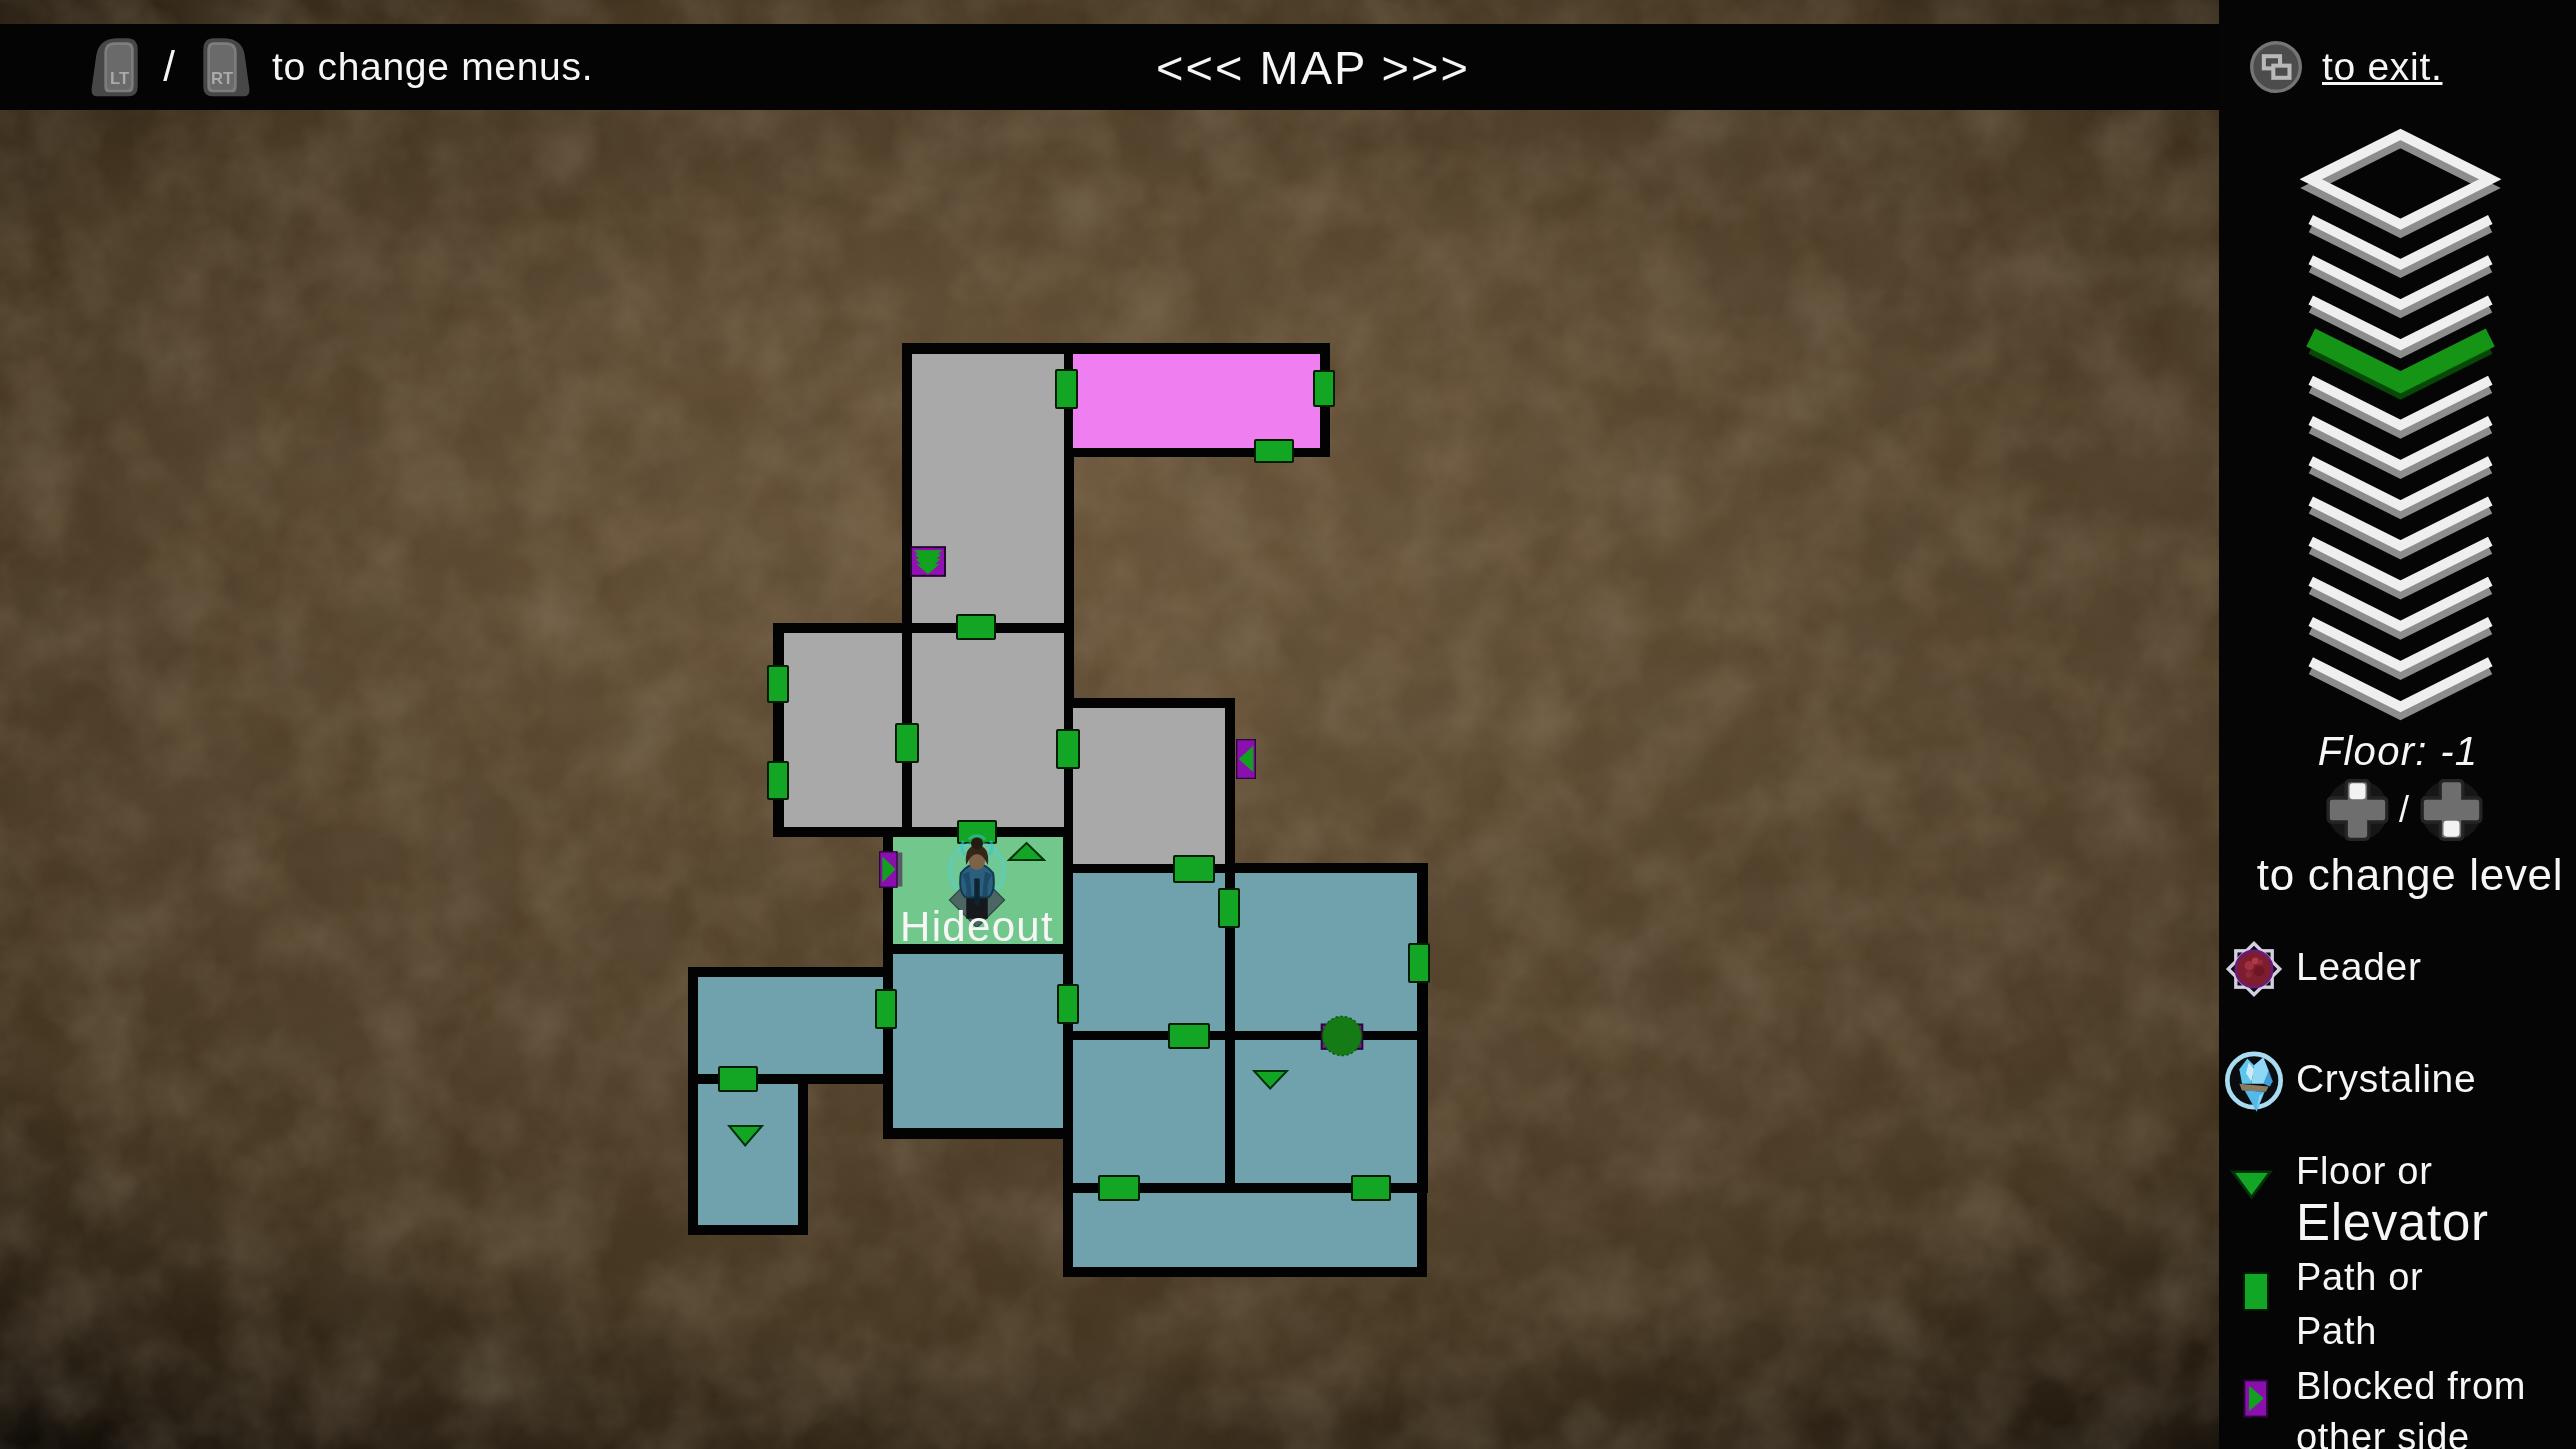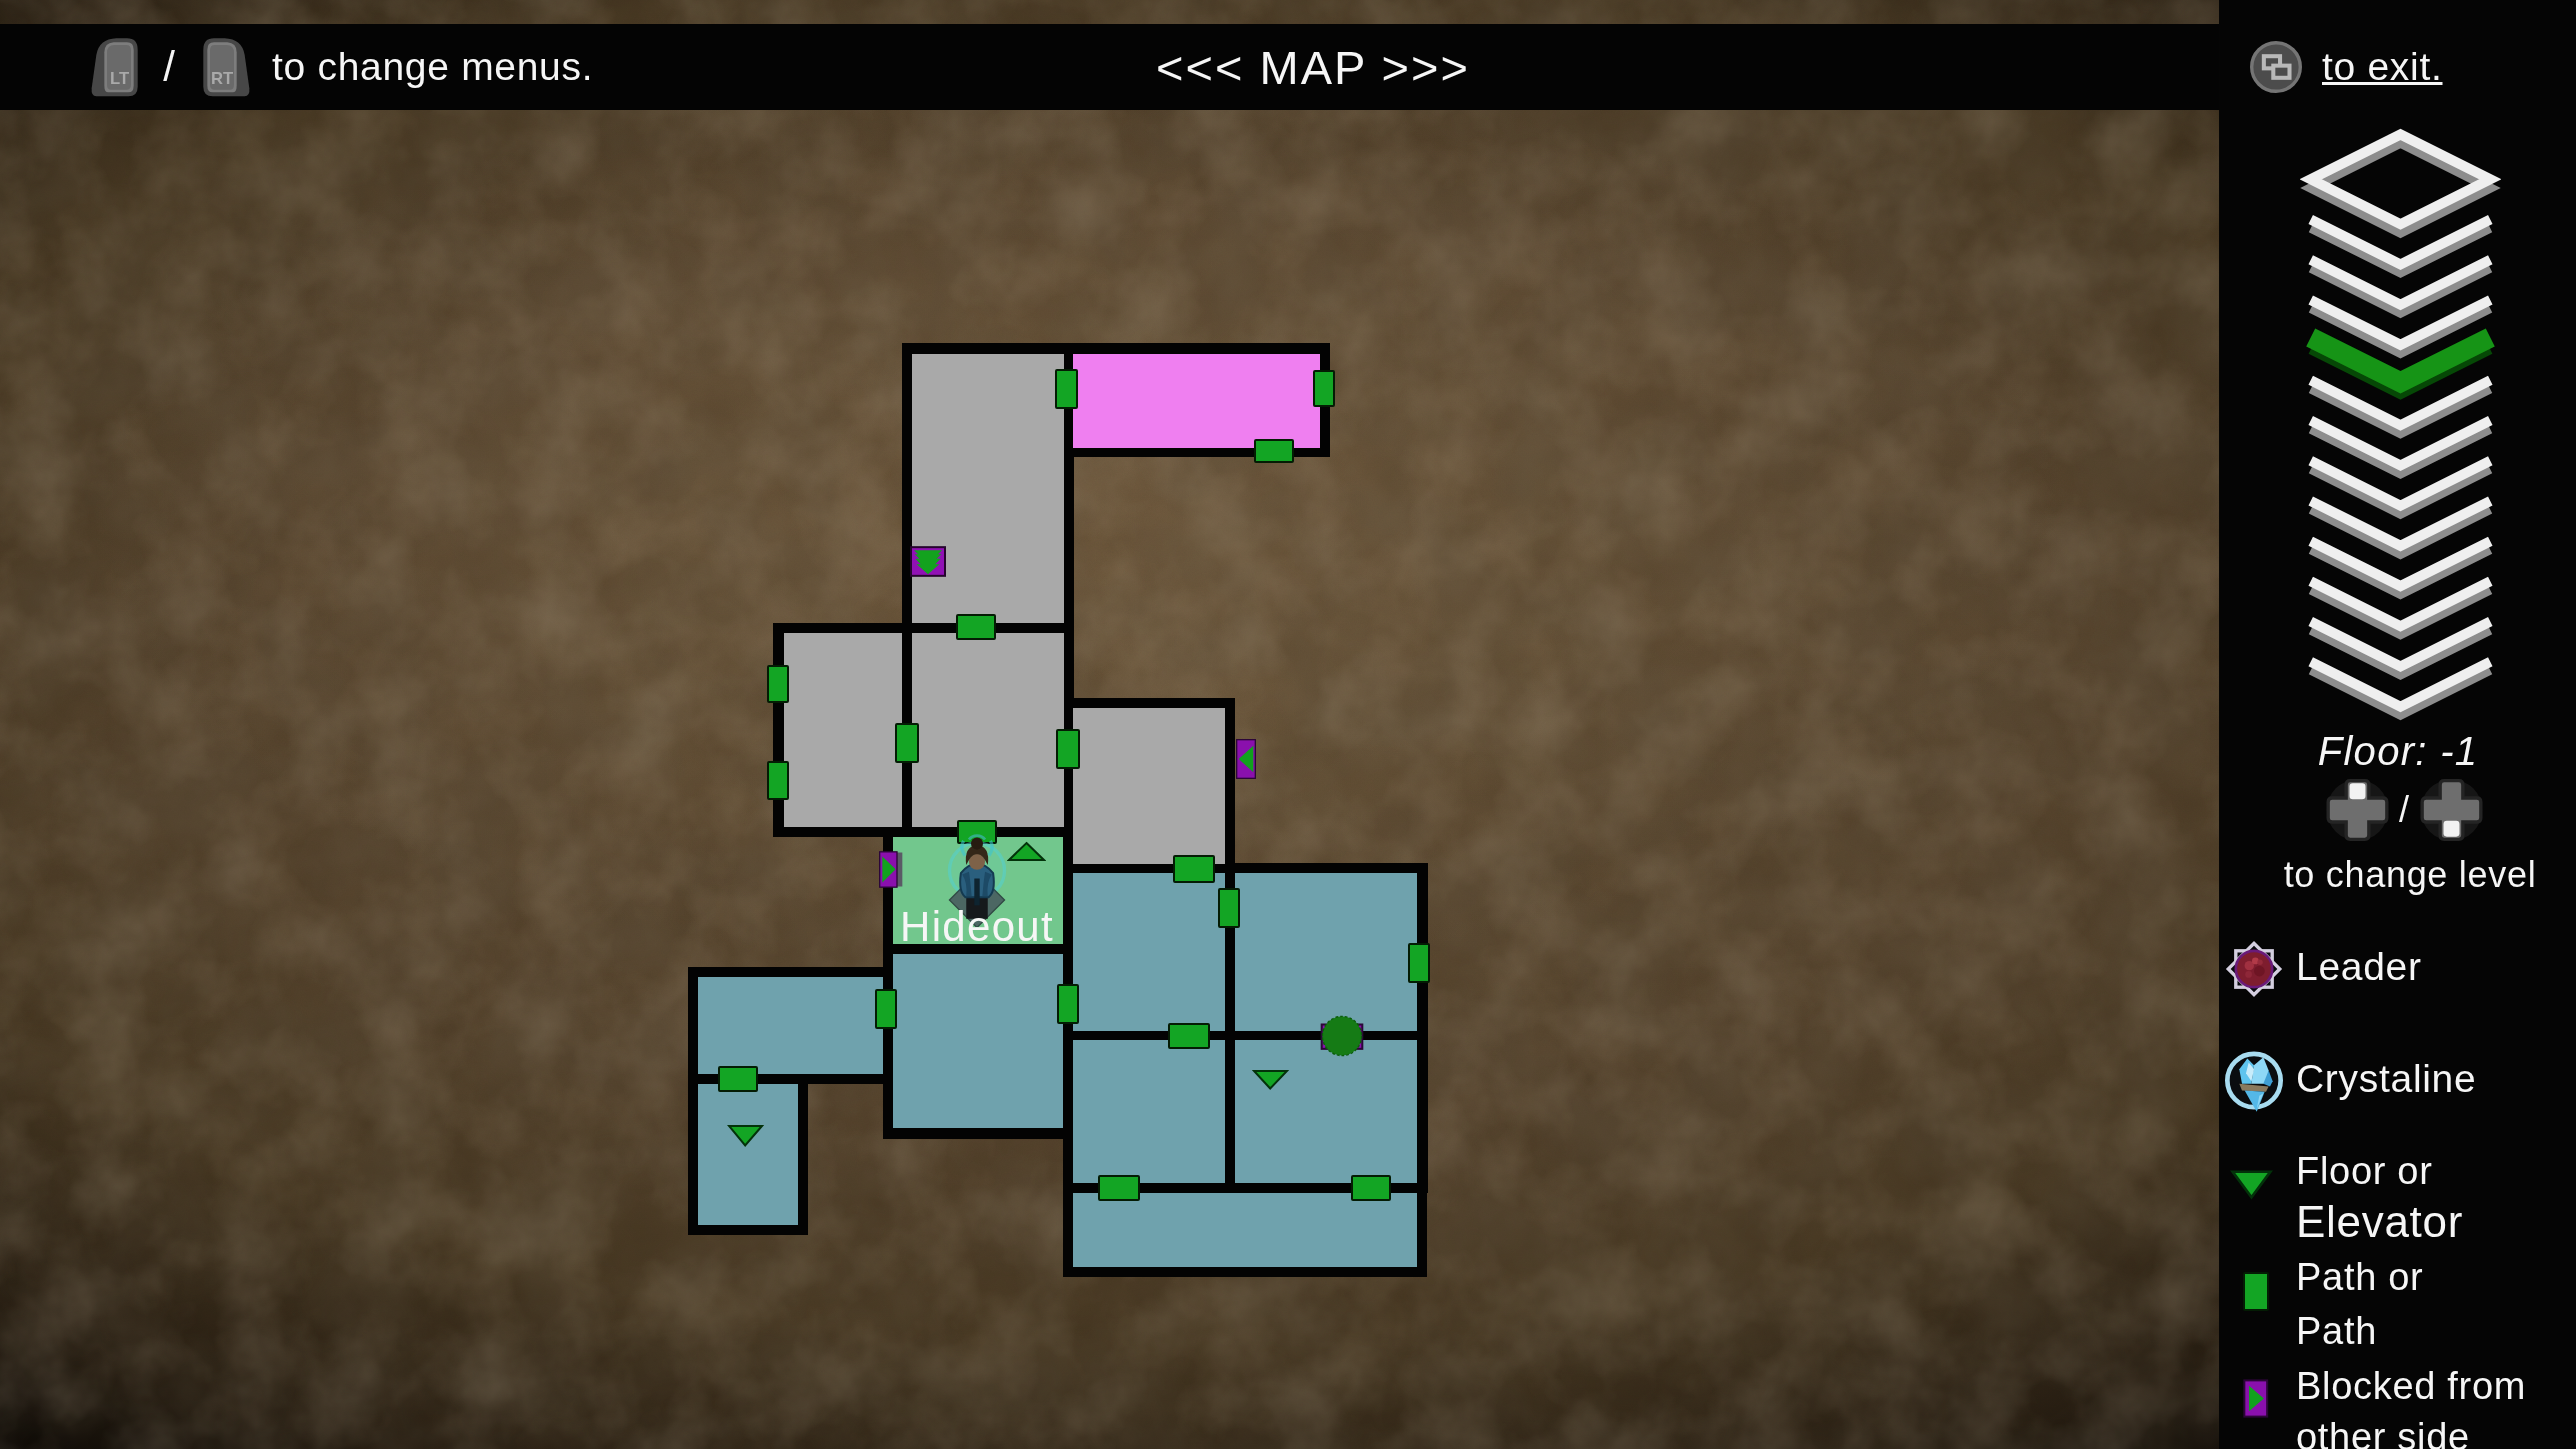--- a/index.html
+++ b/index.html
@@ -287,21 +287,21 @@
 </svg>
 
 <div class="wtxt" style="left:2404px;top:810px;transform:translate(-50%,-50%);font-size:36px;">/</div>
 
 <svg class="abs" style="left:2420px;top:778px;" width="63" height="64" viewBox="0 0 94 96">
   <circle cx="47" cy="48" r="46" fill="#161616"></circle>
   <path d="M30 10 Q30 4 36 4 L58 4 Q64 4 64 10 L64 30 L85 30 Q91 30 91 36 L91 60 Q91 66 85 66 L64 66 L64 86 Q64 92 58 92 L36 92 Q30 92 30 86 L30 66 L9 66 Q3 66 3 60 L3 36 Q3 30 9 30 L30 30 Z" fill="#6e6e6e" stroke="#242424" stroke-width="5"></path>
   <rect x="35" y="64" width="24" height="24" rx="5" fill="#f2f2f2"></rect>
 </svg>
 
-<div class="wtxt" style="left:2410px;top:875px;transform:translate(-50%,-50%);font-size:36px;letter-spacing:0.7px;text-align:center;">to change level</div>
+<div class="wtxt" style="left:2410px;top:875px;transform:translate(-50%,-50%);font-size:44px;letter-spacing:0.7px;text-align:center;">to change level</div>
 
 <svg class="abs" style="left:2223px;top:938px;" width="62" height="62" viewBox="0 0 92 92">
   <rect x="19" y="19" width="54" height="54" fill="#0b0b10" stroke="#d4cfe0" stroke-width="5"></rect>
   <rect x="19" y="19" width="54" height="54" transform="rotate(45 46 46)" fill="#0b0b10" stroke="#d4cfe0" stroke-width="5"></rect>
   <circle cx="46" cy="46" r="27" fill="#7e1d2e" stroke="#6a1a78" stroke-width="4"></circle>
   <circle cx="39" cy="41" r="7" fill="#a03040"></circle>
   <circle cx="54" cy="49" r="8" fill="#6e1524"></circle>
   <circle cx="48" cy="34" r="5" fill="#b13a48"></circle>
   <circle cx="38" cy="54" r="5" fill="#8e2738"></circle>
   <circle cx="55" cy="36" r="4" fill="#942a3a"></circle>
@@ -321,21 +321,21 @@
 </svg>
 
 <div class="wtxt" style="left:2296px;top:1079px;transform:translateY(-50%);font-size:39px;letter-spacing:0.7px;">Crystaline</div>
 
 <svg class="abs" style="left:2230px;top:1169px;" width="43" height="31" viewBox="0 0 64 46">
   <path d="M4 4 L60 4 L32 42 Z" fill="#13a524" stroke="#03320a" stroke-width="4"></path>
 </svg>
 
 <div class="wtxt" style="left:2296px;top:1171px;transform:translateY(-50%);font-size:38px;letter-spacing:0.7px;">Floor or</div>
 
-<div class="wtxt" style="left:2296px;top:1222px;transform:translateY(-50%);font-size:44px;letter-spacing:0.7px;">Elevator</div>
+<div class="wtxt" style="left:2296px;top:1222px;transform:translateY(-50%);font-size:51px;letter-spacing:0.7px;">Elevator</div>
 
 <div class="gate" style="left:2243px;top:1272px;width:25.5px;height:39px;"></div>
 
 <div class="wtxt" style="left:2296px;top:1277px;transform:translateY(-50%);font-size:38px;letter-spacing:0.7px;">Path or</div>
 
 <div class="wtxt" style="left:2296px;top:1331px;transform:translateY(-50%);font-size:38px;letter-spacing:0.7px;">Path</div>
 
 <svg class="abs" style="left:2243px;top:1379px;" width="25.5" height="39" viewBox="0 0 38 58">
   <rect x="2" y="2" width="34" height="54" fill="#8a10ad" stroke="#2c0638" stroke-width="3"></rect>
   <path d="M9 10 L9 48 L31 29 Z" fill="#11a11e"></path>

